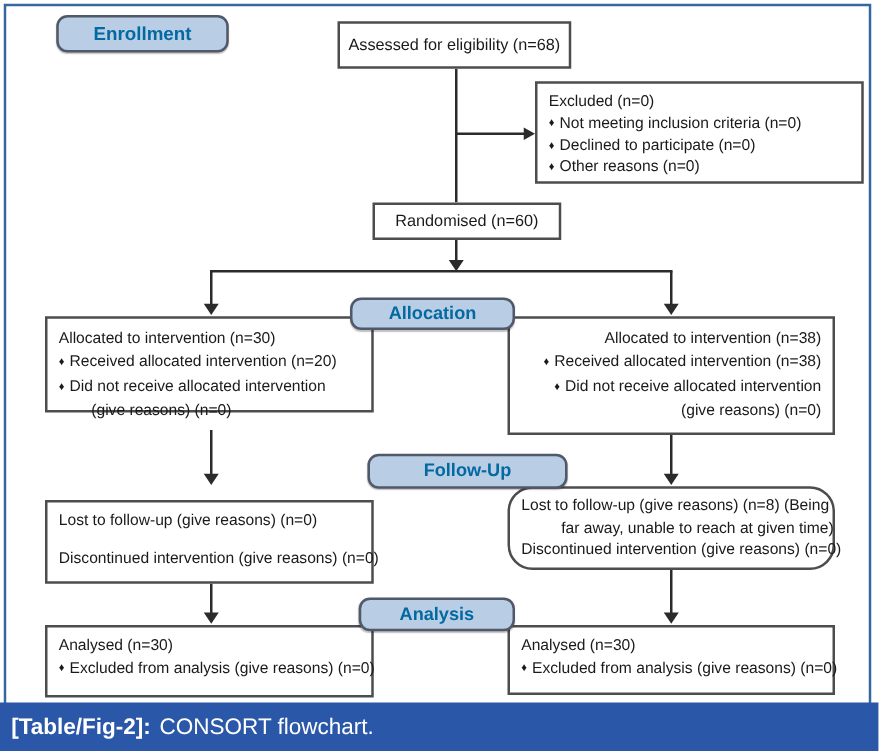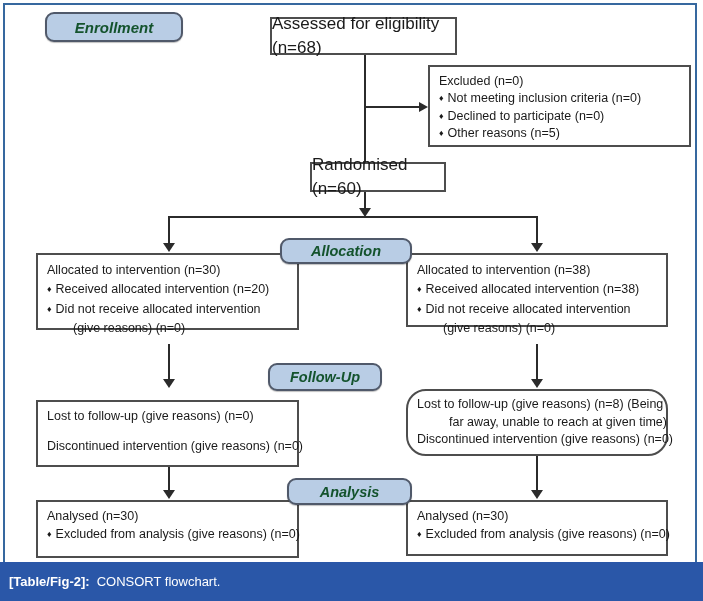--- a/index.html
+++ b/index.html
@@ -7,66 +7,66 @@
     position:relative; width:703px; height:601px; background:#ffffff;
     font-family:"Liberation Sans", sans-serif; color:#1a1a1a; overflow:hidden;
   }
   .frame {
     position:absolute; left:3px; top:3px; width:694px; height:594px;
     border:2px solid #36689f; box-sizing:border-box;
   }
   .badge {
     position:absolute; background:#b9cde5; border:2px solid #50596a;
     border-radius:9px; display:flex; align-items:center; justify-content:center;
-    font-weight:bold; font-style:italic; font-size:14.5px; color:#14532d;
+    font-weight:bold; font-size:14.5px; color:#0369a1;
     z-index:6; box-sizing:border-box; box-shadow:0 1px 1px rgba(0,0,0,0.25);
   }
   .node {
     position:absolute; background:#ffffff; border:2px solid #4d4d4d;
     box-sizing:border-box; font-size:12.5px; line-height:1.4; z-index:4;
   }
-  .node.center { display:flex; align-items:center; justify-content:center; font-size:17px; }
+  .node.center { display:flex; align-items:center; justify-content:center; font-size:13px; }
   .node.multi { padding:6px 9px; }
   .bline { white-space:nowrap; }
   .bul { font-size:9px; margin-right:4px; position:relative; top:-1px; }
   .cont { padding-left:26px; }
   .indent { padding-left:32px; }
   .gap { margin-top:12px; }
   .ln { position:absolute; background:#2b2b2b; z-index:2; }
   .ah-down {
     position:absolute; width:0; height:0; z-index:3;
     border-left:6px solid transparent; border-right:6px solid transparent;
     border-top:9px solid #2b2b2b;
   }
   .ah-right {
     position:absolute; width:0; height:0; z-index:3;
     border-top:5px solid transparent; border-bottom:5px solid transparent;
     border-left:9px solid #2b2b2b;
   }
   .caption {
     position:absolute; left:0; top:562px; width:703px; height:39px;
     background:#2a57a8; color:#ffffff; display:flex; align-items:center;
-    padding-left:9px; box-sizing:border-box; font-size:13px; z-index:8;text-align:right;
+    padding-left:9px; box-sizing:border-box; font-size:18px; z-index:8;text-align:right;
   }
   .caption .lbl { font-weight:bold; margin-right:7px; }
 </style>
 </head>
 <body>
 
 <div id="stage">
 
   <div class="frame"></div>
 
   <div class="badge" style="left:45px; top:12px; width:138px; height:30px; font-size:15px;">
     <span>Enrollment</span>
   </div>
   <div class="badge" style="left:280px; top:238px; width:132px; height:26px;">
     <span>Allocation</span>
   </div>
-  <div class="badge" style="left:268px; top:363px; width:114px; height:28px;align-items:center;">
+  <div class="badge" style="left:294px; top:363px; width:160px; height:28px;align-items:center;">
     <span>Follow-Up</span>
   </div>
   <div class="badge" style="left:287px; top:478px; width:125px; height:27px;">
     <span>Analysis</span>
   </div>
 
   <div class="ln" style="left:364px; top:55px; width:2px; height:107px;"></div>
   <div class="ln" style="left:365px; top:106px; width:55px; height:2px;"></div>
   <div class="ah-right" style="left:419px; top:102px;"></div>
 
@@ -95,40 +95,40 @@
 
   <div class="node multi" style="left:428px; top:65px; width:263px; height:82px; line-height:1.38;">
     <div class="bline">Excluded (n=0)</div>
     <div class="bline">
       <span class="bul">♦</span><span>Not meeting inclusion criteria (n=0)</span>
     </div>
     <div class="bline">
       <span class="bul">♦</span><span>Declined to participate (n=0)</span>
     </div>
     <div class="bline">
-      <span class="bul">♦</span><span>Other reasons (n=5)</span>
+      <span class="bul">♦</span><span>Other reasons (n=0)</span>
     </div>
   </div>
 
-  <div class="node center" style="left:310px; top:162px; width:136px; height:30px;">
+  <div class="node center" style="left:298px; top:162px; width:151px; height:30px;">
     <span>Randomised (n=60)</span>
   </div>
 
   <div class="node multi" style="left:36px; top:253px; width:263px; height:77px; line-height:1.55;">
     <div class="bline">Allocated to intervention (n=30)</div>
     <div class="bline">
       <span class="bul">♦</span><span>Received allocated intervention (n=20)</span>
     </div>
     <div class="bline">
       <span class="bul">♦</span><span>Did not receive allocated intervention</span>
     </div>
     <div class="bline cont">(give reasons) (n=0)</div>
   </div>
 
-  <div class="node multi" style="left:406px; top:253px; width:262px; height:74px; line-height:1.55;">
+  <div class="node multi" style="left:406px; top:253px; width:262px; height:95px; line-height:1.55;text-align:right;">
     <div class="bline">Allocated to intervention (n=38)</div>
     <div class="bline">
       <span class="bul">♦</span><span>Received allocated intervention (n=38)</span>
     </div>
     <div class="bline">
       <span class="bul">♦</span><span>Did not receive allocated intervention</span>
     </div>
     <div class="bline cont">(give reasons) (n=0)</div>
   </div>
 

